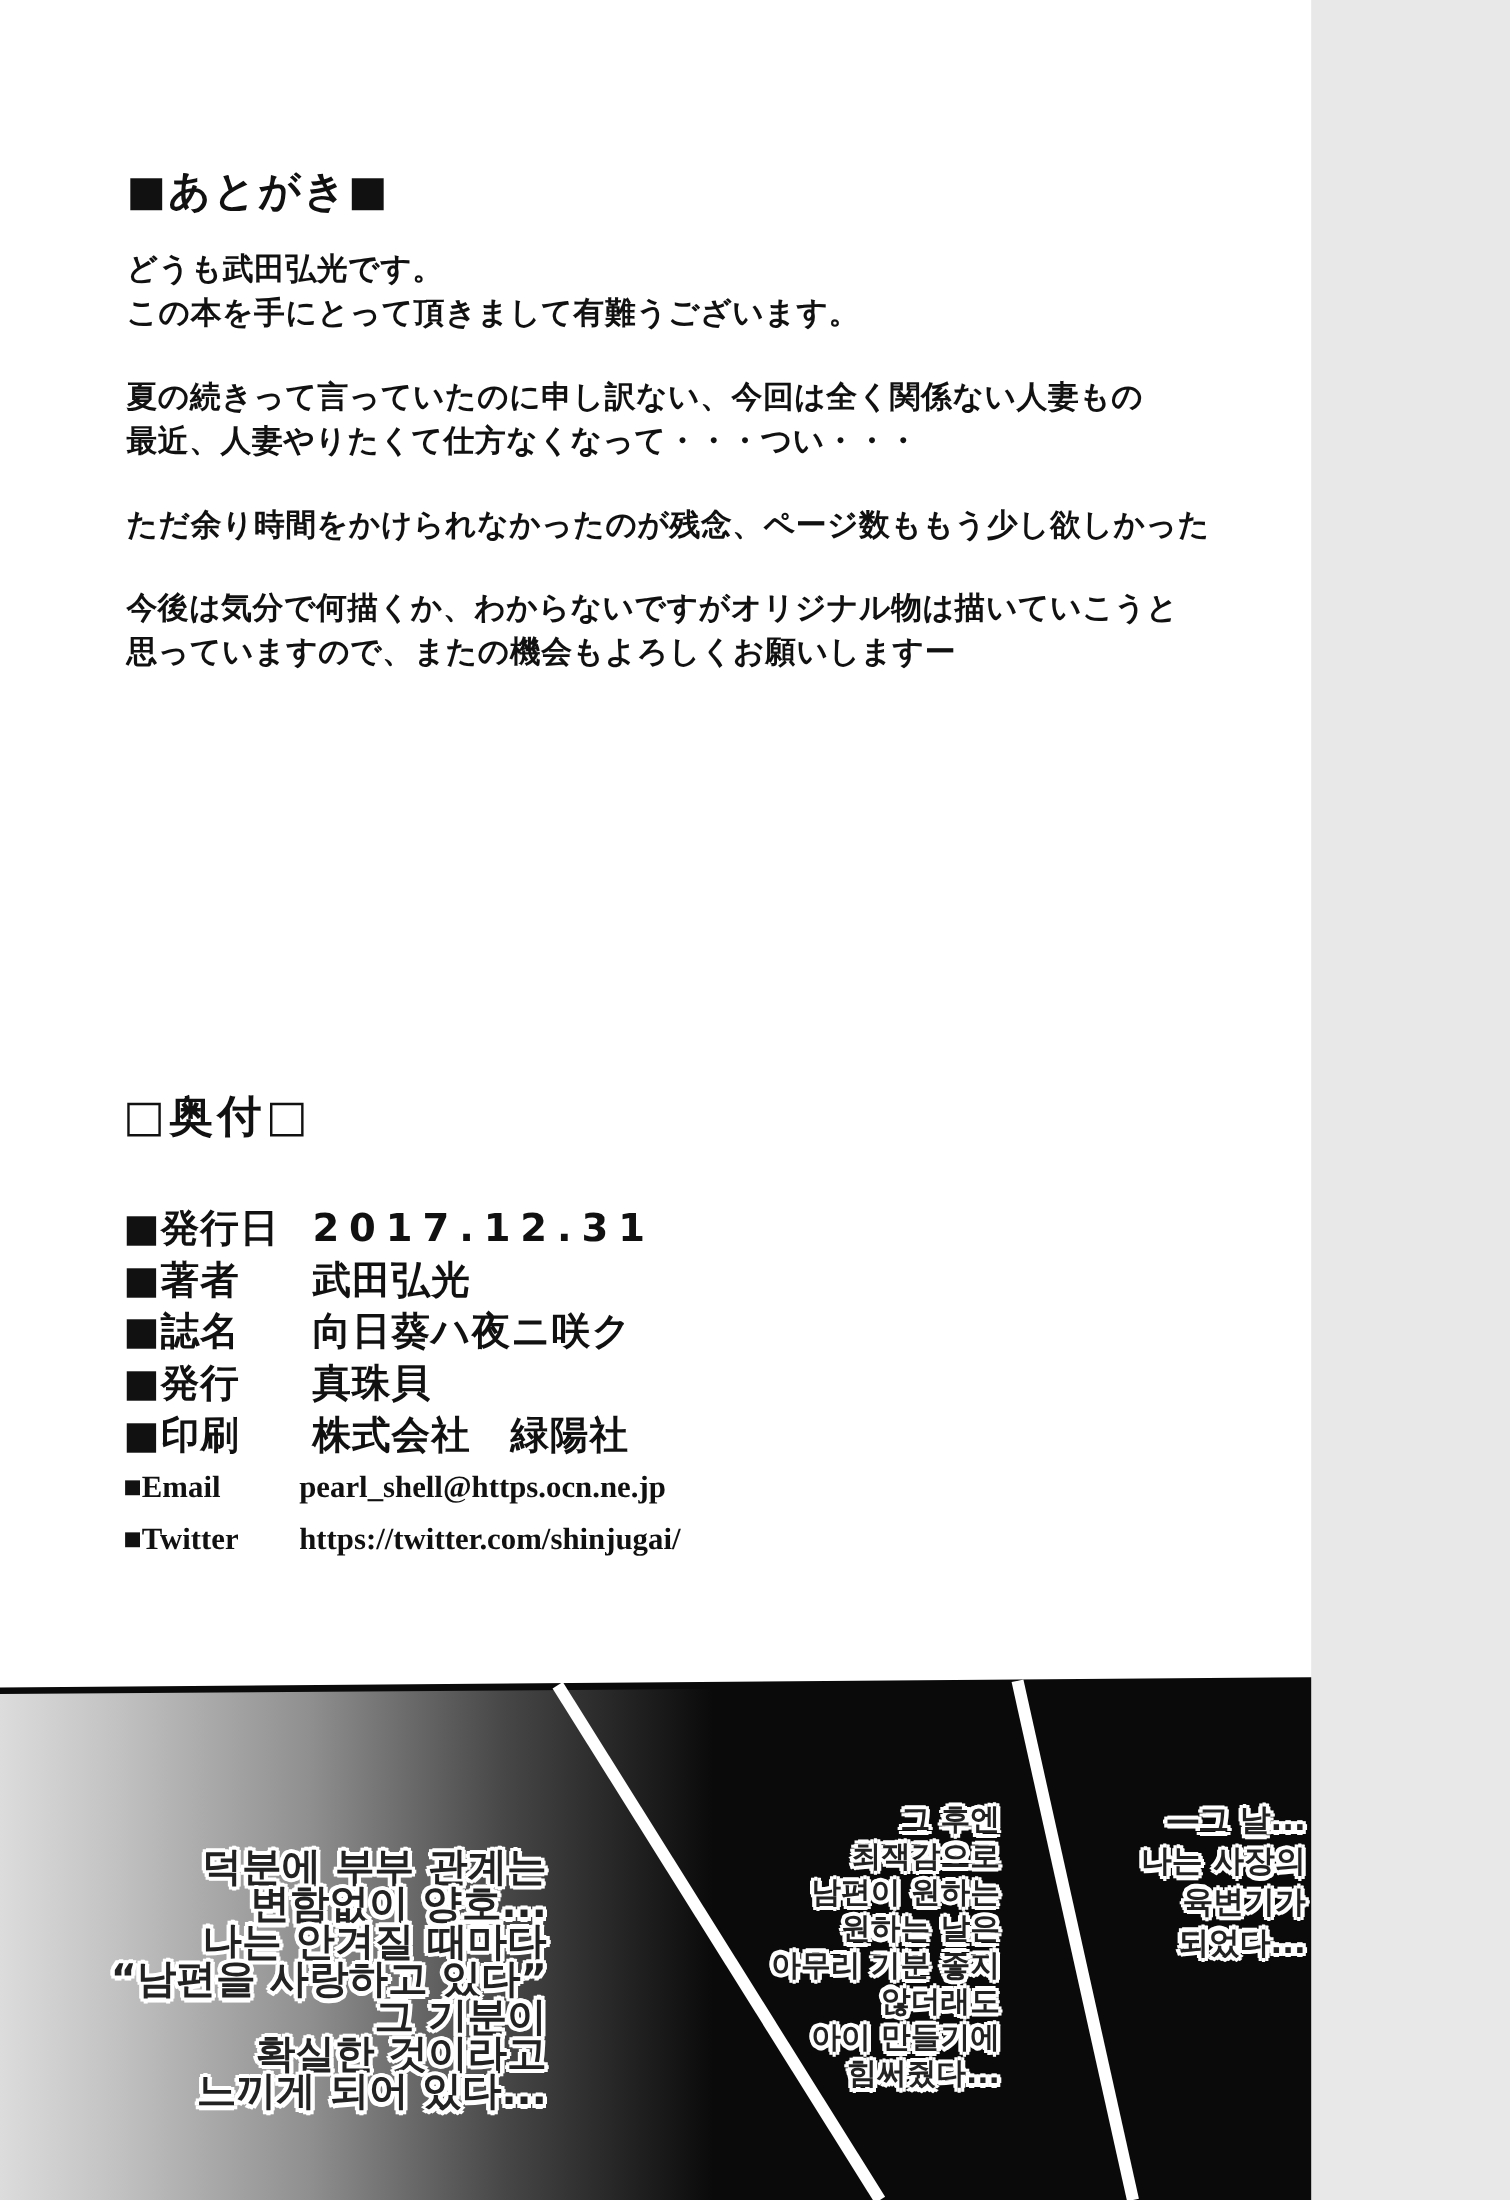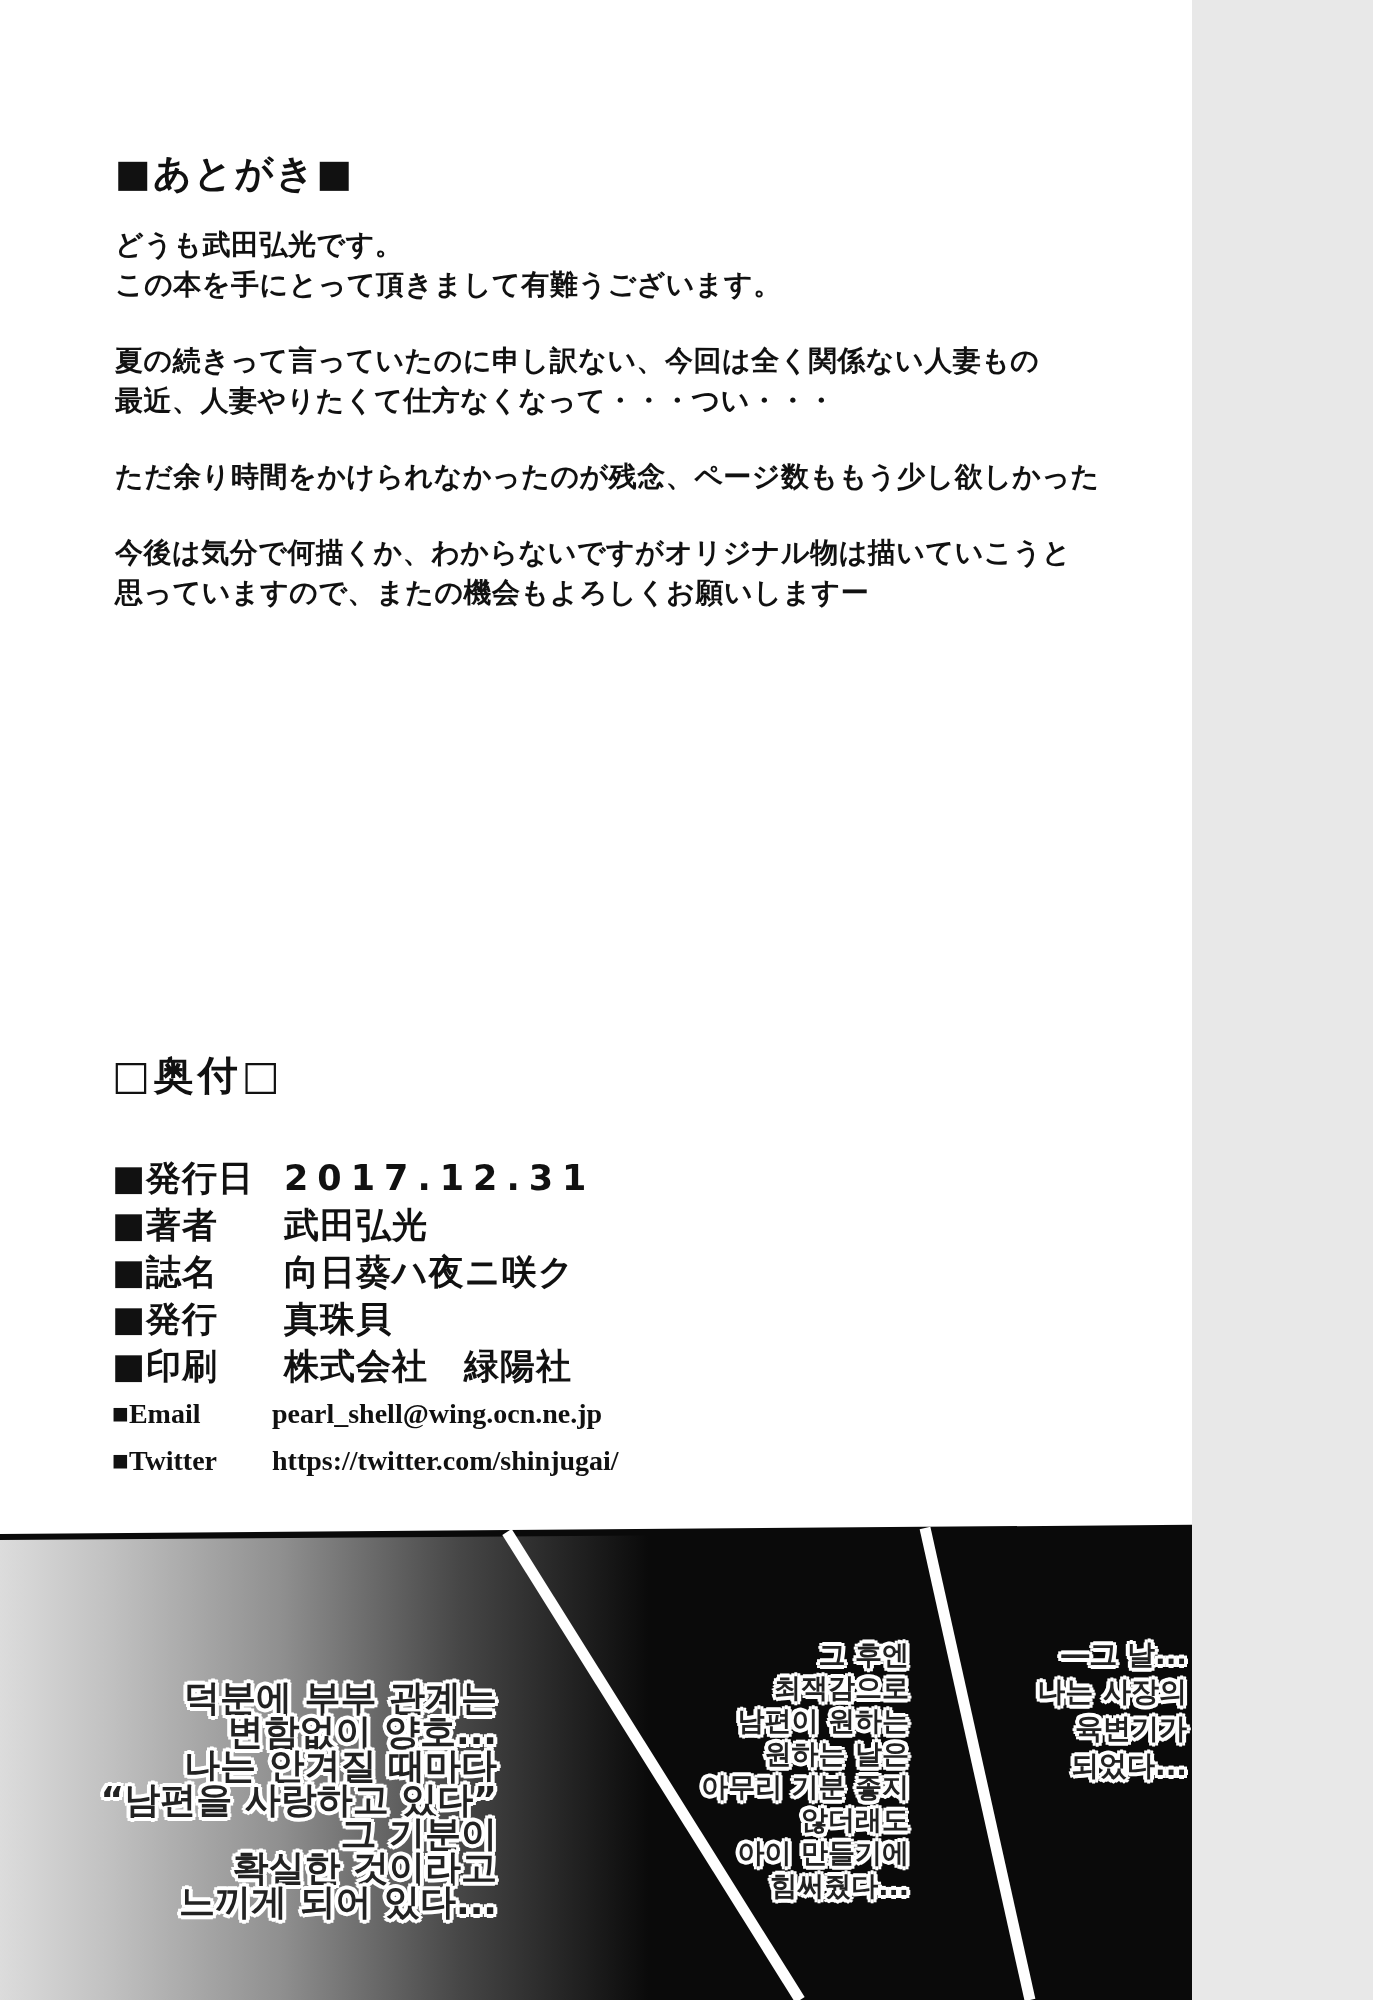--- a/index.html
+++ b/index.html
@@ -17,21 +17,21 @@
     font-size:38px;font-weight:700;letter-spacing:2px;margin:0 0 26px 0;
   }
   .afterword p{
     margin:0 0 36px 0;
     font-size:28px;font-weight:700;
     line-height:40px;
     white-space:pre-line;
     letter-spacing:0.5px;
   }
   
-  .colophon{position:absolute;left:112px;top:1048px;width:1100px;}
+  .colophon{position:absolute;left:112px;top:987px;width:1100px;}
   .colophon-heading{
     font-size:40px;font-weight:700;letter-spacing:4px;margin:0 0 52px 0;
   }
   .colophon-row{
     display:flex;align-items:baseline;
     font-size:35px;font-weight:700;
     height:47px;line-height:47px;
     letter-spacing:1px;
   }
   .colophon-row .lbl{flex:0 0 172px;white-space:nowrap;}
@@ -98,21 +98,21 @@
     <div class="colophon-row">
       <span class="lbl">■発行</span>
       <span class="val">真珠貝</span>
     </div>
     <div class="colophon-row">
       <span class="lbl">■印刷</span>
       <span class="val">株式会社　緑陽社</span>
     </div>
     <div class="colophon-row">
       <span class="lbl">■Email</span>
-      <span class="val">pearl_shell@wing.ocn.ne.jp</span>
+      <span class="val">pearl_shell@https.ocn.ne.jp</span>
     </div>
     <div class="colophon-row">
       <span class="lbl">■Twitter</span>
       <span class="val">https://twitter.com/shinjugai/</span>
     </div>
   </section>
 
   <section class="manga-strip">
     <svg width="1373" height="476" viewBox="0 0 1373 476">
       <defs>

